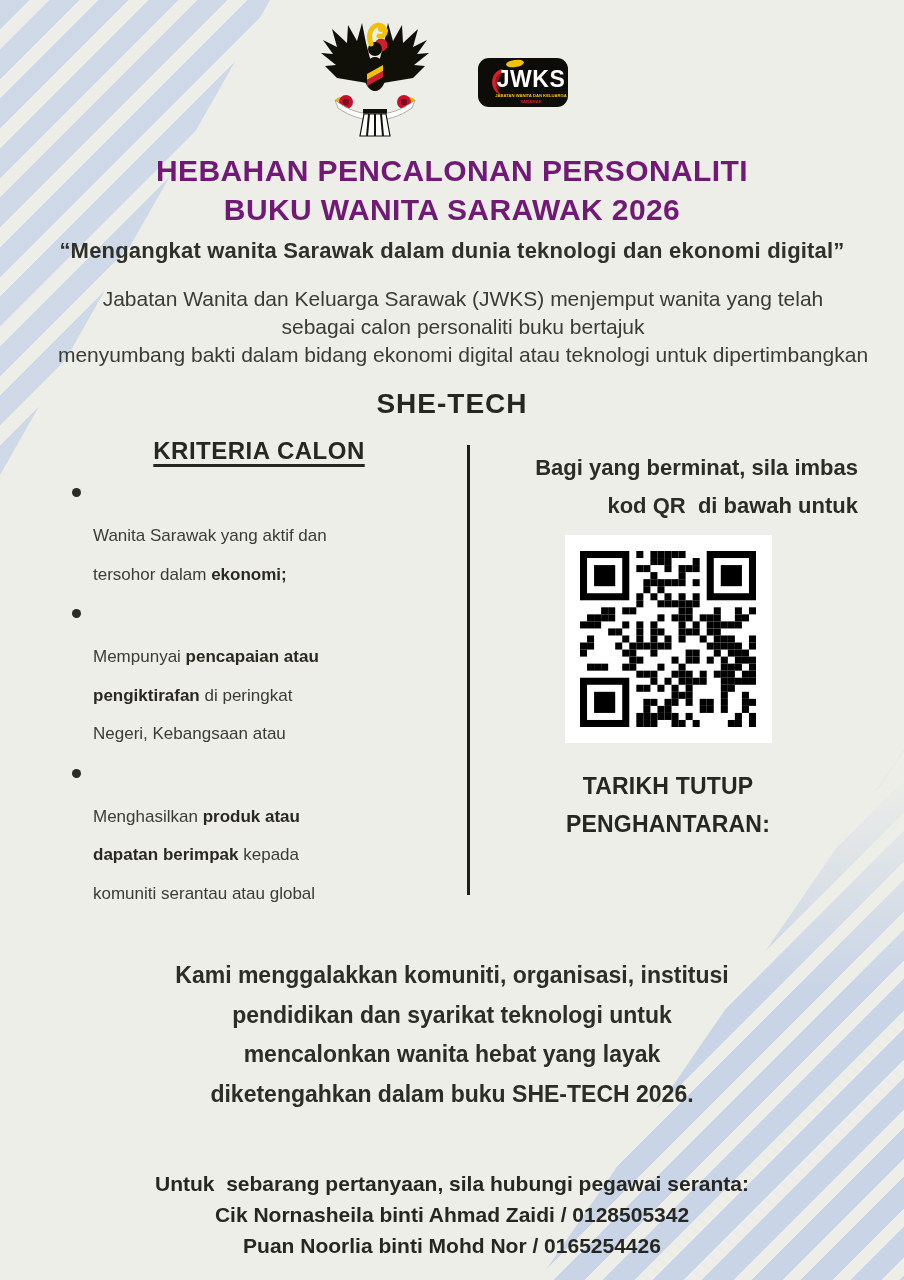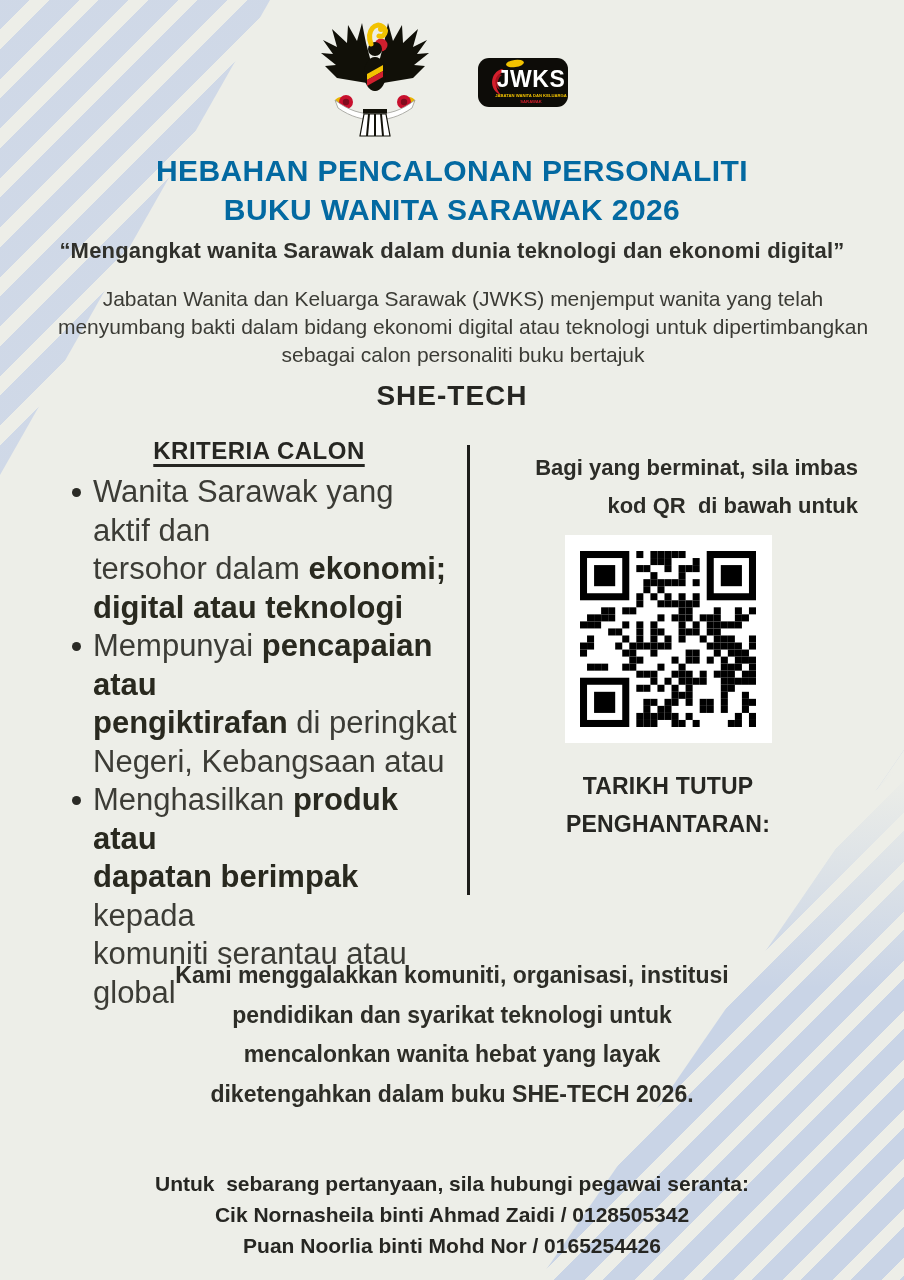--- a/index.html
+++ b/index.html
@@ -26,48 +26,48 @@
   }
   .stripes-br::after{
     content:"";position:absolute;inset:0;
     background:linear-gradient(to top,rgba(237,238,232,0) 55%,#edeee8 96%);
   }
   .crest{position:absolute;left:314px;top:16px;width:122px;height:128px;}
   .jwks{position:absolute;left:477px;top:57px;width:92px;height:51px;}
 
   .title{
     position:absolute;left:0;right:0;top:151px;text-align:center;
-    font-size:30px;font-weight:800;line-height:39px;color:#0369a1;letter-spacing:.4px;
+    font-size:30px;font-weight:800;line-height:39px;color:#701a75;letter-spacing:.4px;
   }
   .quote{
     position:absolute;left:0;right:0;top:238px;text-align:center;
     font-size:22px;font-weight:700;color:#30302b;letter-spacing:.2px;
   }
   .intro{
     position:absolute;left:0;right:0;top:285px;text-align:center;
     font-size:21px;font-weight:400;line-height:28px;color:#3b3b35;
   }
   .intro div{white-space:pre-wrap;padding-left:22px;}
   .book-title{
-    position:absolute;left:0;right:0;top:380px;text-align:center;
+    position:absolute;left:0;right:0;top:388px;text-align:center;
     font-size:28px;font-weight:800;letter-spacing:1px;color:#262622;
   }
 
   .left-col{position:absolute;left:60px;top:437px;width:398px;}
   .crit-heading{
     text-align:center;font-size:24px;font-weight:800;letter-spacing:.5px;color:#262622;
     text-decoration:underline;text-decoration-thickness:2.5px;text-underline-offset:5px;
   }
   .crit-list{margin-top:8px;}
   .crit-item{display:flex;align-items:flex-start;padding-left:12px;}
   .crit-item .dot{
     flex:0 0 auto;width:9px;height:9px;border-radius:50%;
     background:#2b2b26;margin:15px 12px 0 0;
   }
-  .crit-lines{font-size:31px;line-height:38.5px;color:#3c3c36;}
+  .crit-lines{font-size:17px;line-height:38.5px;color:#3c3c36;margin-top:44px;}
   .crit-lines .ln{white-space:pre-wrap;}
   .crit-lines b{color:#29291f;font-weight:700;}
 
   .divider{position:absolute;left:467px;top:445px;width:3px;height:450px;background:#1d1d1a;}
 
   .right-col{position:absolute;left:478px;top:449px;width:380px;text-align:center;}
   .qr-instruction{font-size:22px;font-weight:700;line-height:37.5px;color:#2c2c27;text-align:right;}
   .qr-instruction div{white-space:pre-wrap;}
   .qr-box{
     width:207px;height:208px;margin:11px auto 0;background:#ffffff;
@@ -137,35 +137,34 @@
 
   <div class="title">
     <div>HEBAHAN PENCALONAN PERSONALITI</div>
     <div>BUKU WANITA SARAWAK 2026</div>
   </div>
 
   <div class="quote">“Mengangkat wanita Sarawak dalam dunia teknologi dan ekonomi digital”</div>
 
   <div class="intro">
     <div>Jabatan Wanita dan Keluarga Sarawak (JWKS) menjemput wanita yang telah</div>
+    <div>sebagai calon personaliti buku bertajuk</div>
     <div>menyumbang bakti dalam bidang ekonomi digital atau teknologi untuk dipertimbangkan</div>
-    <div>sebagai calon personaliti buku bertajuk</div>
   </div>
 
   <div class="book-title">SHE-TECH</div>
 
   <div class="left-col">
     <div class="crit-heading">KRITERIA CALON</div>
     <div class="crit-list" id="crit-list">
         <div class="crit-item">
           <span class="dot"></span>
           <div class="crit-lines">
             <div class="ln"><span>Wanita Sarawak yang aktif dan</span></div>
             <div class="ln"><span>tersohor dalam </span><b>ekonomi;</b></div>
-            <div class="ln"><b>digital atau teknologi</b></div>
           </div>
         </div>
         <div class="crit-item">
           <span class="dot"></span>
           <div class="crit-lines">
             <div class="ln"><span>Mempunyai </span><b>pencapaian atau</b></div>
             <div class="ln"><b>pengiktirafan</b><span> di peringkat</span></div>
             <div class="ln"><span>Negeri, Kebangsaan atau</span></div>
           </div>
         </div>

